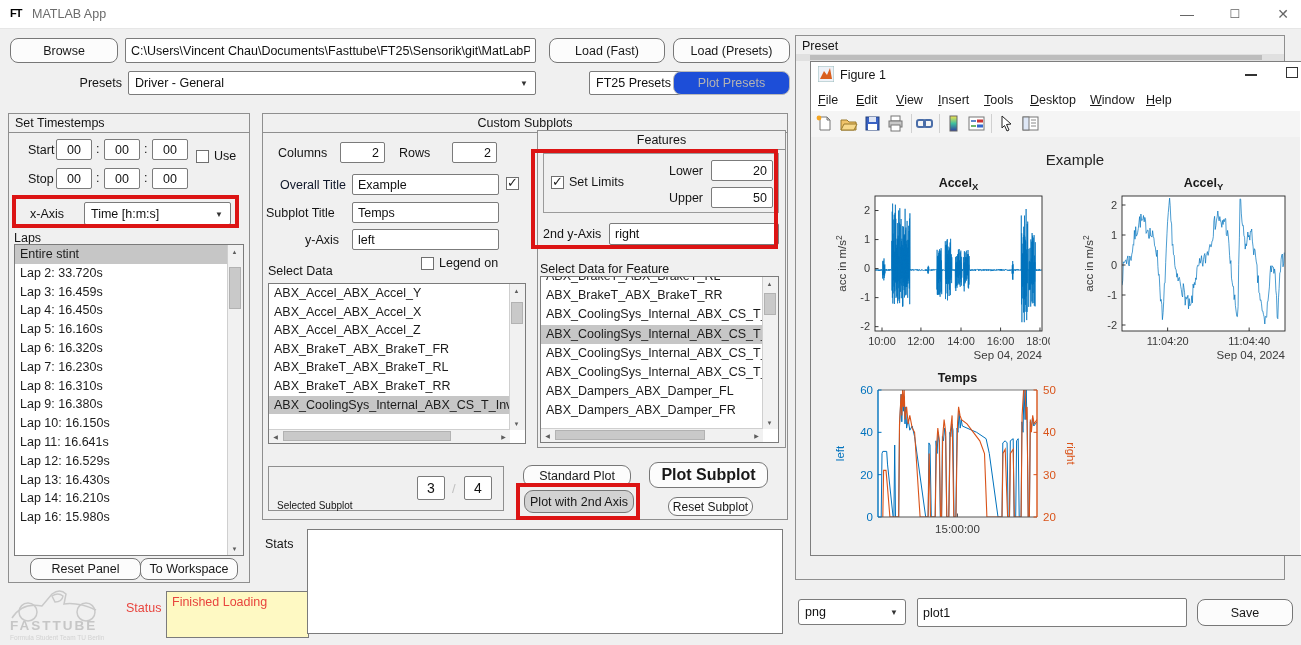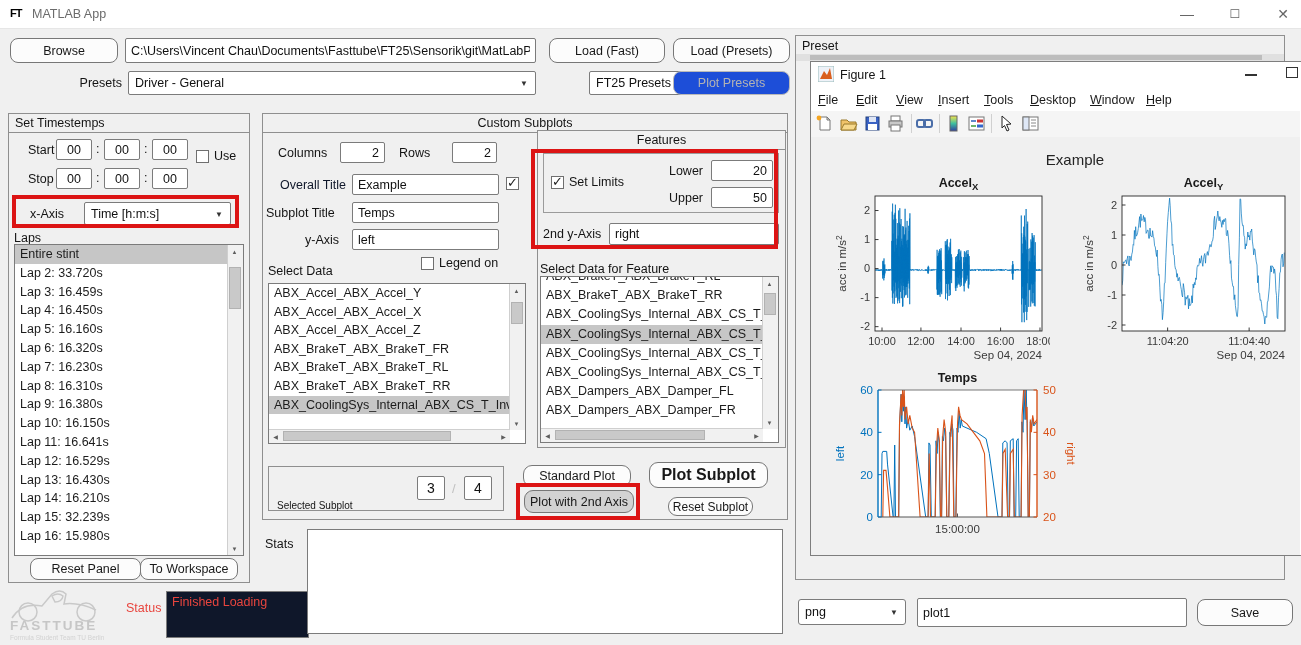--- a/index.html
+++ b/index.html
@@ -108,21 +108,20 @@
         <div class="list-item">Lap 5: 16.160s</div>
         <div class="list-item">Lap 6: 16.320s</div>
         <div class="list-item">Lap 7: 16.230s</div>
         <div class="list-item">Lap 8: 16.310s</div>
         <div class="list-item">Lap 9: 16.380s</div>
         <div class="list-item">Lap 10: 16.150s</div>
         <div class="list-item">Lap 11: 16.641s</div>
         <div class="list-item">Lap 12: 16.529s</div>
         <div class="list-item">Lap 13: 16.430s</div>
         <div class="list-item">Lap 14: 16.210s</div>
-        <div class="list-item">Lap 15: 32.239s</div>
         <div class="list-item">Lap 16: 15.980s</div>
       </div>
     <div class="vscroll">
       <div class="sb-arrow" style="top:0;">▲</div>
       <div class="sb-arrow" style="bottom:0;">▼</div>
       <div class="sb-thumb" style="left:1px;top:22px;width:12px;height:42px;"></div>
     </div>
   </div>
   <div class="abs btn" style="left:30px;top:558px;width:111px;height:22px;">Reset Panel</div>
   <div class="abs btn" style="left:140px;top:558px;width:98px;height:22px;">To Workspace</div>
@@ -131,21 +130,21 @@
     <g fill="none" stroke="#c9c9c9" stroke-width="1.5">
       <circle cx="20" cy="24" r="9"></circle>
       <circle cx="78" cy="24" r="9"></circle>
       <path d="M4 30 Q14 14 34 18 L44 6 Q52 0 58 6 L56 16 Q70 14 88 22"></path>
       <path d="M44 8 Q50 4 55 8 Q54 14 47 14 Z"></path>
     </g>
     <text x="2" y="42" font-size="13.5" font-weight="bold" letter-spacing="2" fill="#c6c6c6">FASTTUBE</text>
     <text x="2" y="52" font-size="6.5" fill="#d2d2d2">Formula Student Team TU Berlin</text>
   </svg>
   <div class="abs label red" style="left: 126px; top: 601px; color: rgb(232, 69, 62);">Status</div>
-  <div class="abs" style="left:166px;top:591px;width:143px;height:47px;background:#0f172a;border:1px solid #7b7b7b;box-sizing:border-box;">
+  <div class="abs" style="left:166px;top:591px;width:143px;height:47px;background:#fef9c3;border:1px solid #7b7b7b;box-sizing:border-box;">
     <div class="label red" style="padding: 3px 5px; color: rgb(232, 69, 62);">Finished Loading</div>
   </div>
 
   <div class="abs panel" style="left:262px;top:113px;width:526px;height:407px;">
     <div class="phead center">Custom Subplots</div>
   </div>
   <div class="abs label" style="left:278px;top:146px;">Columns</div>
   <input class="tfield right" style="left: 340px; top: 142px; width: 45px; height: 21px;" value="2">
   <div class="abs label" style="left:399px;top:146px;">Rows</div>
   <input class="tfield right" style="left: 452px; top: 142px; width: 45px; height: 21px;" value="2">

